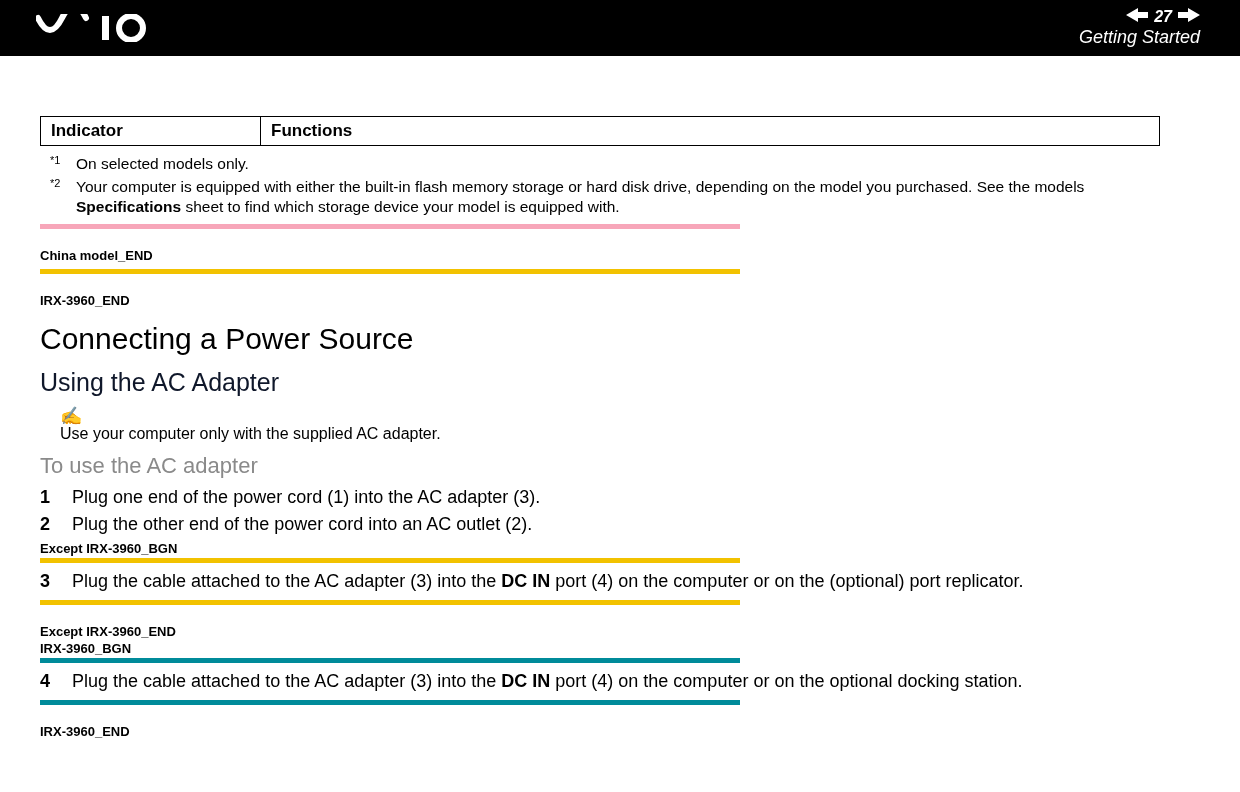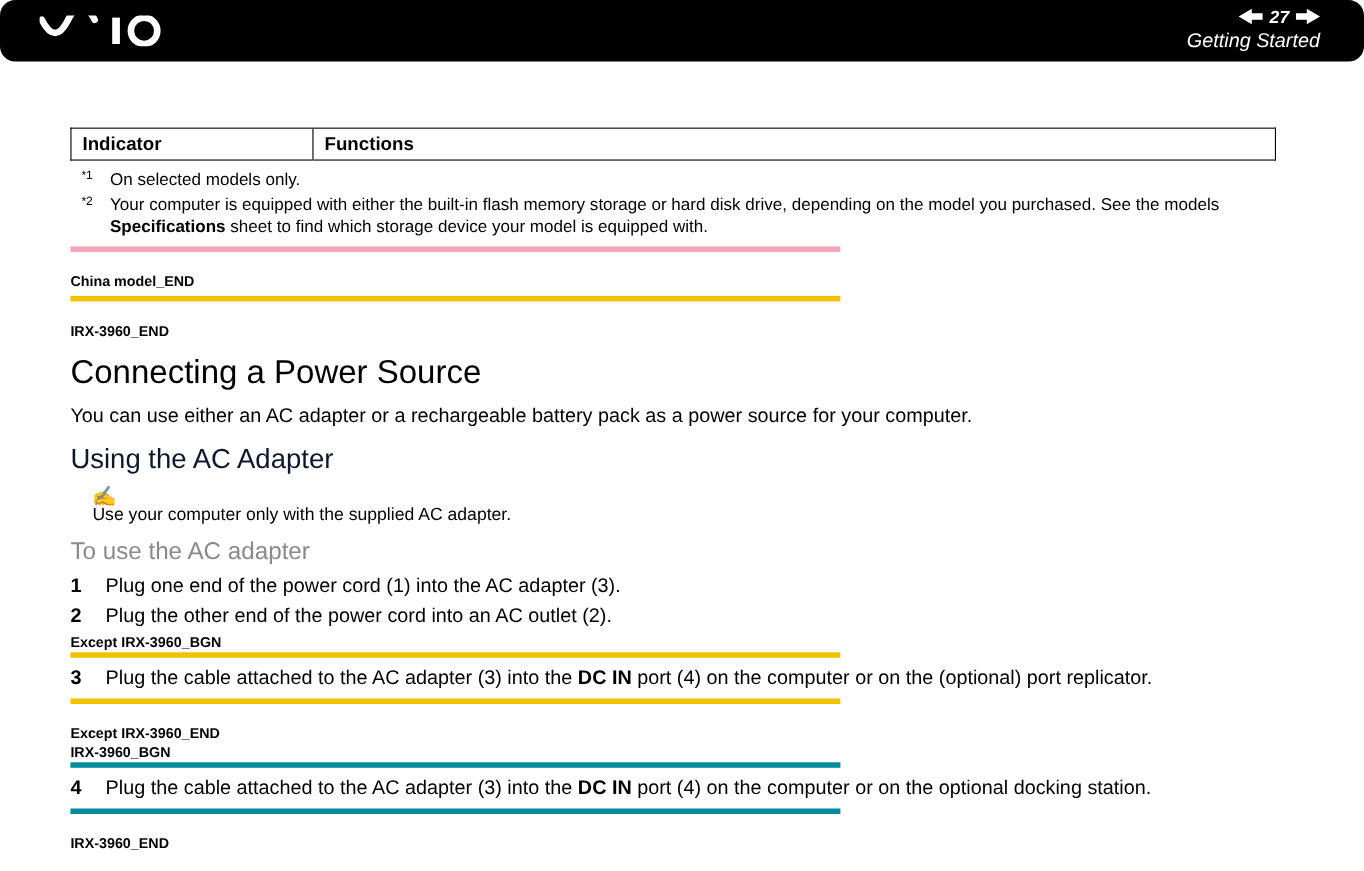--- a/index.html
+++ b/index.html
@@ -12,21 +12,20 @@
     overflow: hidden;
   }
   .topbar {
     background: #000;
     color: #fff;
     height: 56px;
     display: flex;
     align-items: center;
     justify-content: space-between;
     padding: 0 40px 0 36px;
-    border-radius: 14px;
   }
   .logo {
     display: flex;
     align-items: center;
     gap: 0;
   }
   .navblock {
     text-align: right;
     line-height: 1.1;
   }
@@ -40,21 +39,21 @@
   }
   .nav-arrow {
     display: inline-block;
   }
   .nav-title {
     font-style: italic;
     font-size: 18px;
     margin-top: 2px;
   }
   .content {
-    padding: 60px 80px 0 64px;
+    padding: 60px 80px 0 40px;
   }
   .tbl {
     width: 100%;
     border: 1.5px solid #000;
     border-collapse: collapse;
     margin-bottom: 6px;
   }
   .tbl th {
     text-align: left;
     padding: 4px 10px;
@@ -193,21 +192,20 @@
     <span class="fn-mark">*2</span>
     <span class="fn-text"><span>Your computer is equipped with either the built-in flash memory storage or hard disk drive, depending on the model you purchased. See the models </span><b>Specifications</b><span> sheet to find which storage device your model is equipped with.</span></span>
   </div>
 
   <div class="bar bar-pink"></div>
   <div class="banner-label">China model_END</div>
   <div class="bar bar-yellow"></div>
   <div class="banner-label">IRX-3960_END</div>
 
   <h1 class="section">Connecting a Power Source</h1>
-  <p class="body-text">You can use either an AC adapter or a rechargeable battery pack as a power source for your computer.</p>
 
   <h2 class="sub">Using the AC Adapter</h2>
 
   <div class="note-block">
     <div class="note-icon">✍</div>
     <div class="note-text">Use your computer only with the supplied AC adapter.</div>
   </div>
 
   <h3 class="subsub">To use the AC adapter</h3>
 

